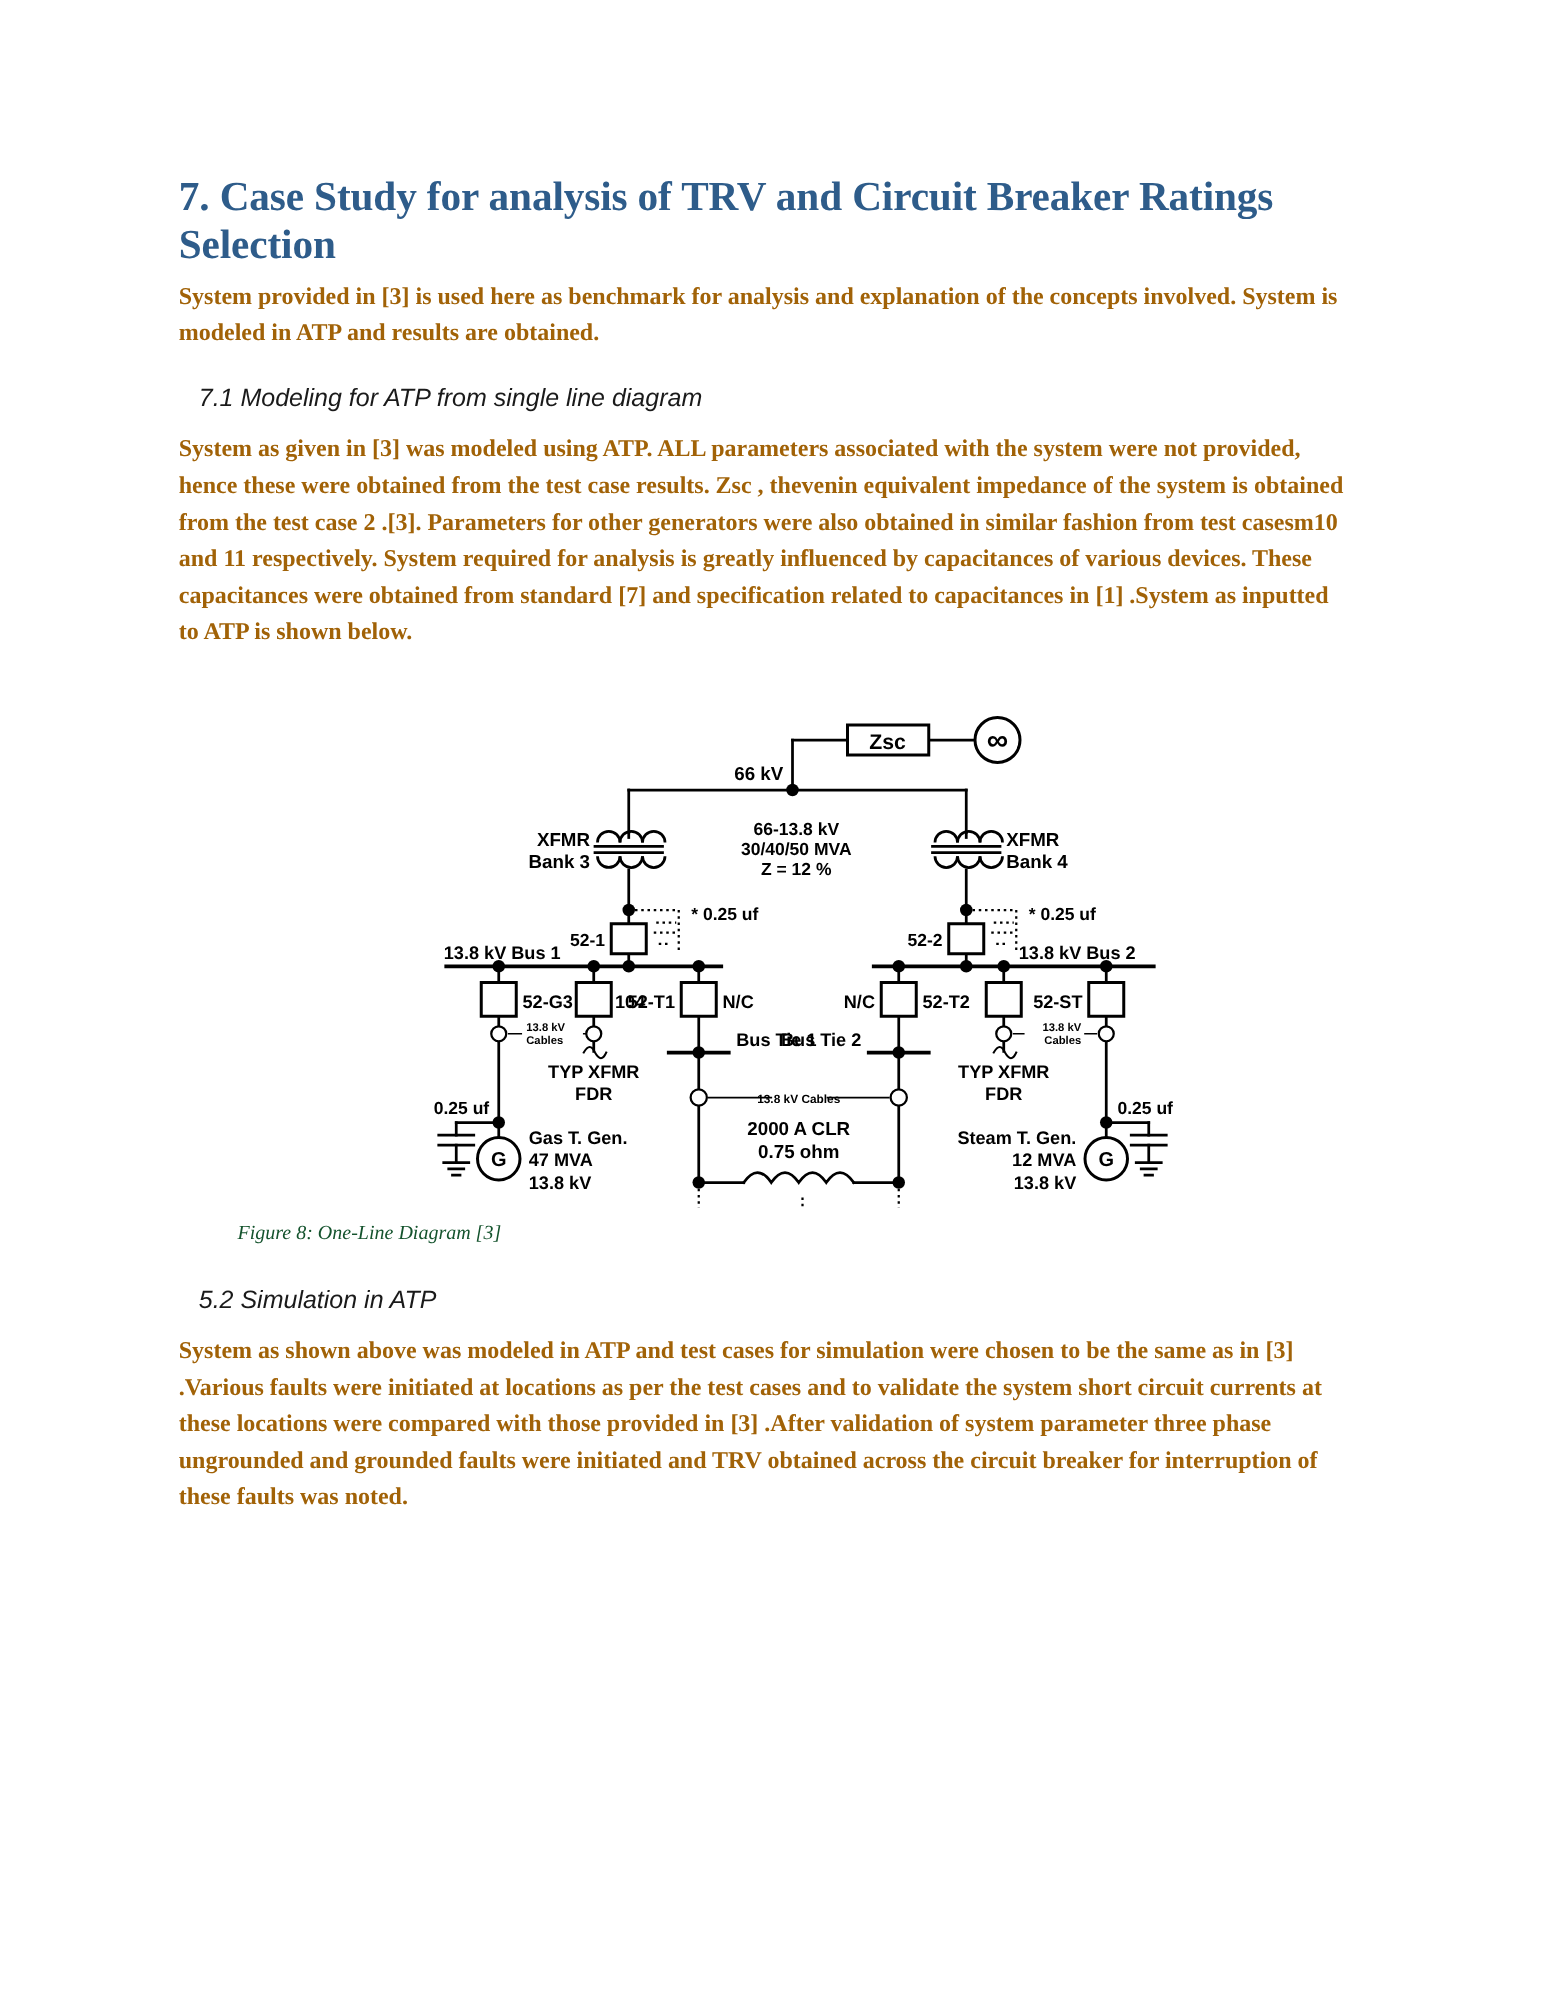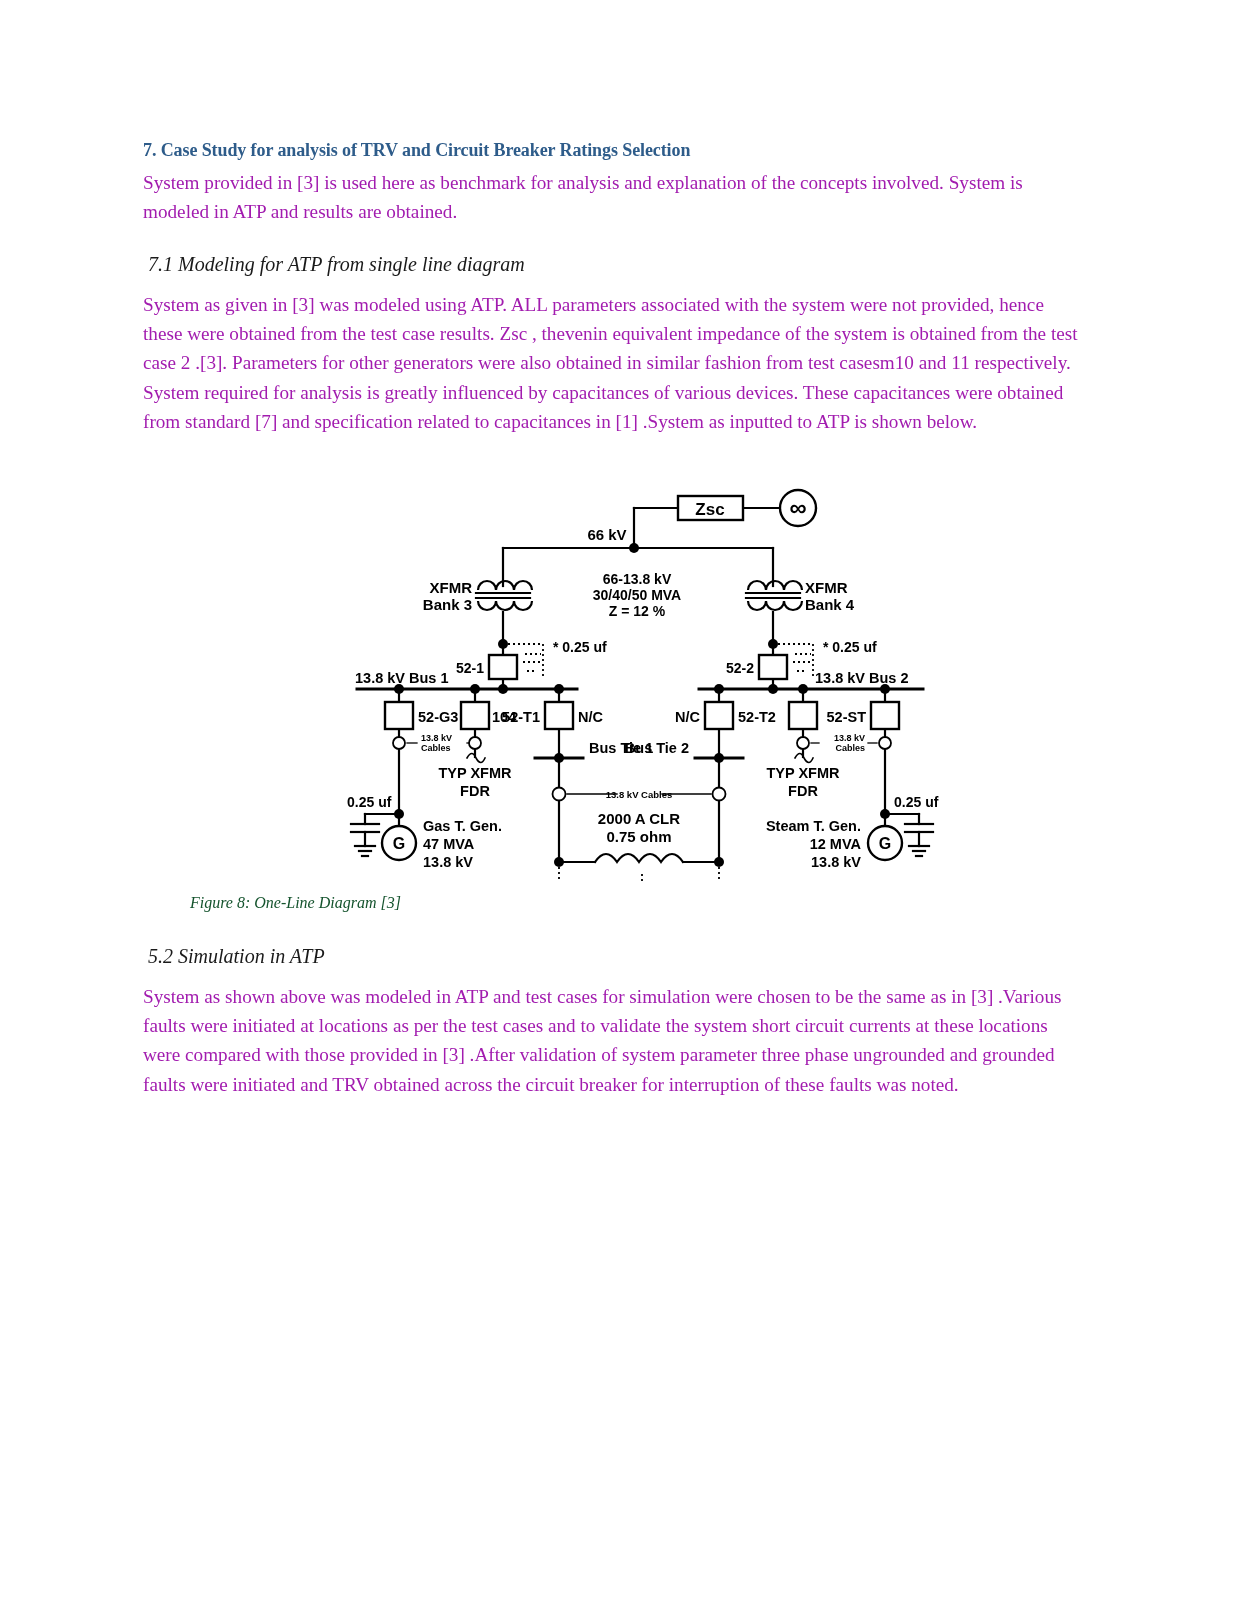--- a/index.html
+++ b/index.html
@@ -23,42 +23,43 @@
     background: #ffffff;
   }
   .content {
     position: absolute;
     left: 143px;
     top: 140px;
     width: 940px;
   }
   h1.doc-heading {
     font-family: "Liberation Serif", "DejaVu Serif", serif;
-    font-size: 18px;
+    font-size: 33px;
     font-weight: bold;
     color: #2E5C8A;
     margin: 0 0 7px 0;
     line-height: 1.15;
     letter-spacing: -0.1px;
   }
   h2.sub-heading {
-    font-family: Liberation Serif, serif;
+    font-family: Liberation Sans, sans-serif;
     font-size: 20px;
     font-weight: normal;
     font-style: italic;
     color: #1a1a1a;
-    margin: 26px 0 14px 5px;
+    margin: 26px 0 14px 16px;
     line-height: 1.2;
   }
   p.body-text {
     font-size: 19.2px;
     line-height: 1.52;
     margin: 0 0 4px 0;
     text-align: left;
-    color: #a21caf;
+    color: #a16207;
+    font-weight: bold;
   }
 
   .figure-wrap {
     position: relative;
     margin-top: 26px;
     width: 940px;
     height: 430px;
     margin-left: 47px;
   }
   .figure-box {

